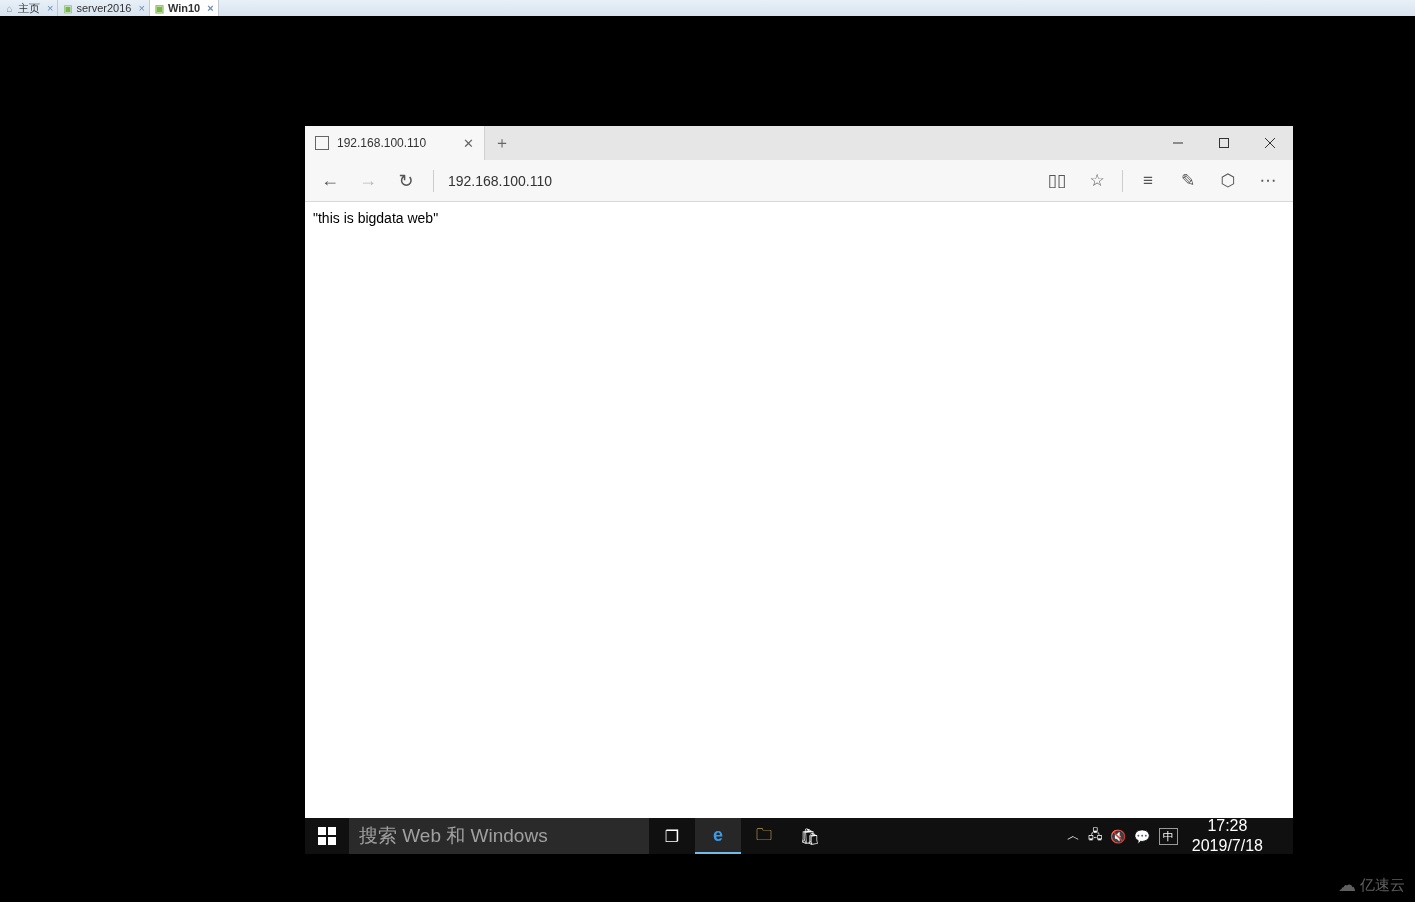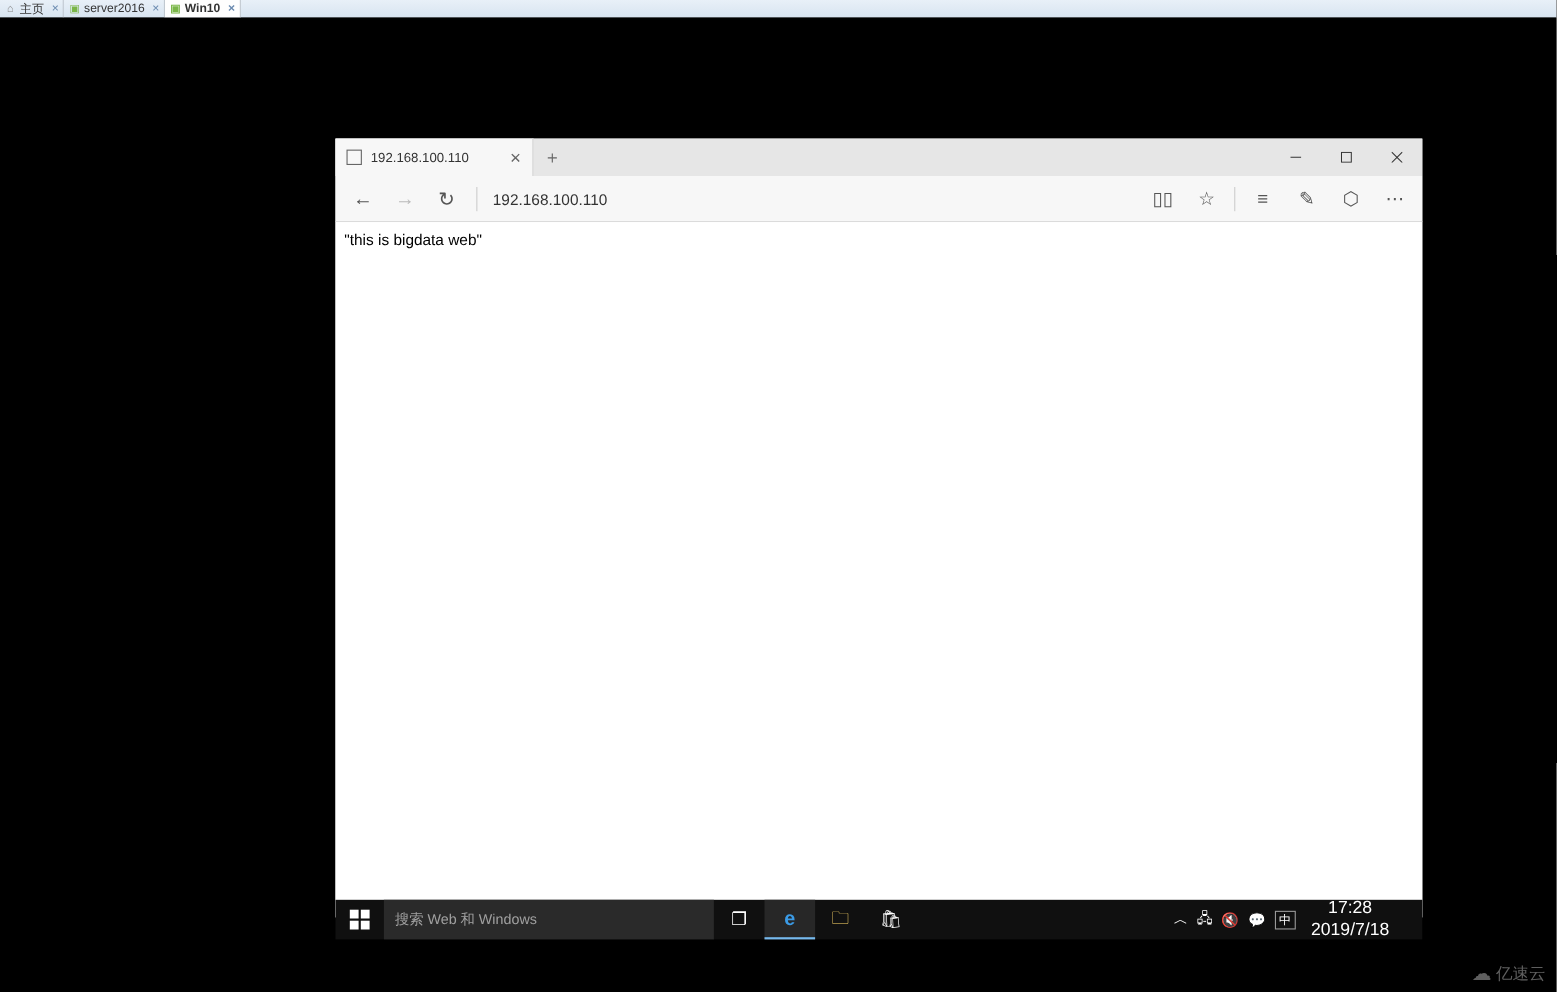--- a/index.html
+++ b/index.html
@@ -226,21 +226,21 @@
       gap: 1.5px;
     }
     .win-logo span { background: #fff; }
     .search-box {
       flex: 0 0 300px;
       background: #2a2a2a;
       display: flex;
       align-items: center;
       padding: 0 10px;
       color: #a0a0a0;
-      font-size: 13px;
+      font-size: 19px;
       cursor: text;
     }
     .task-icons {
       display: flex;
       align-items: stretch;
     }
     .task-btn {
       width: 46px;
       display: flex;
       align-items: center;

